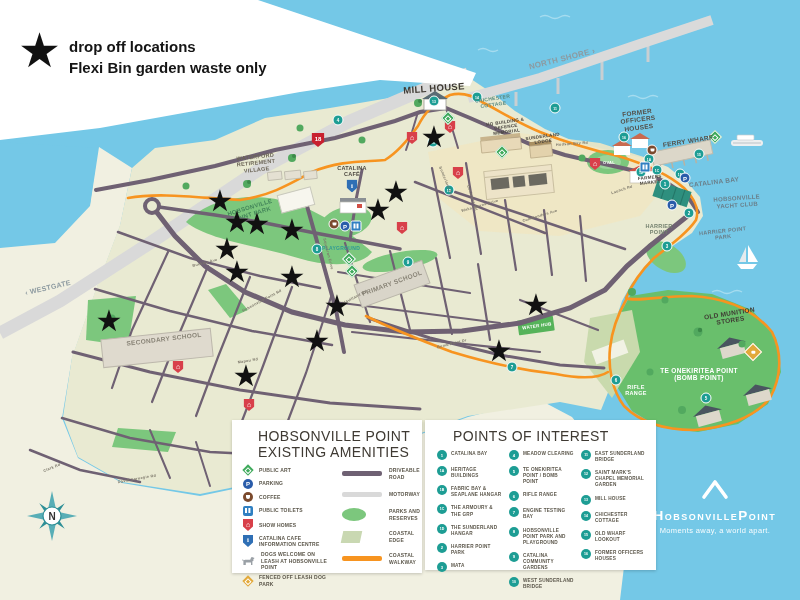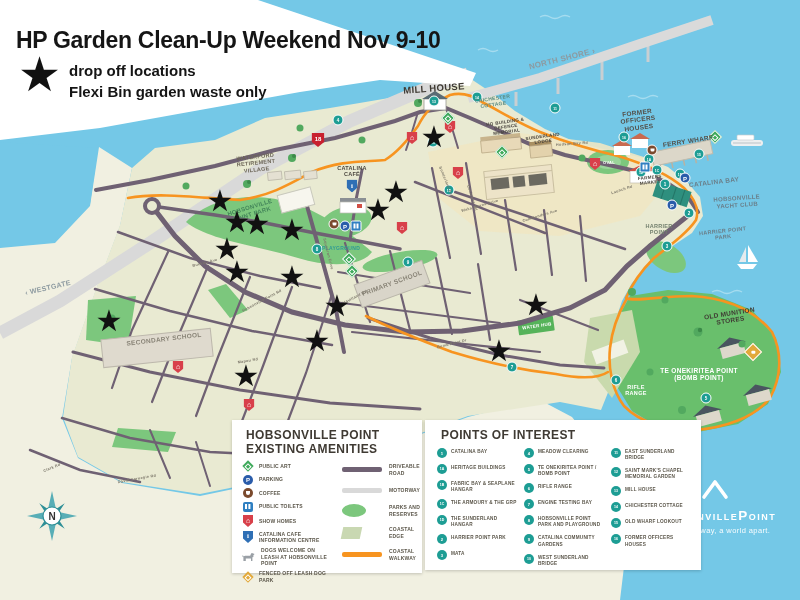--- a/index.html
+++ b/index.html
@@ -35,22 +35,22 @@
   .mk-info{width:11px;height:13px;background:#2F6FB5;clip-path:polygon(0 0,100% 0,100% 62%,50% 100%,0 62%);font-size:7px;font-family:"Liberation Serif",serif;padding-bottom:2px;box-sizing:border-box;}
   .mk-art{width:8px;height:8px;background:#3FAA5C;border:1px solid #fff;transform:translate(-50%,-50%) rotate(45deg);}
   .mk-art::after{content:"";width:3px;height:3px;border:1px solid #fff;}
   .mk-dogpark{width:11px;height:11px;background:#E2A93B;border:1px solid #fff;transform:translate(-50%,-50%) rotate(45deg);}
   .mk-dogpark::after{content:"";width:4px;height:3px;background:#fff;border-radius:1px;transform:rotate(-45deg);}
   .mk-highway{width:13px;height:14px;background:#C8202F;clip-path:polygon(0 0,100% 0,100% 62%,50% 100%,0 62%);font-size:6px;padding-bottom:2px;box-sizing:border-box;}
 
   
   .panel{position:absolute;background:#fff;box-shadow:0 1px 3px rgba(0,0,0,.2);z-index:30;box-sizing:border-box;}
   #amenities-panel{left:232px;top:420px;width:190px;height:153px;padding:8px 9px 6px 10px;}
-  #poi-panel{left:425px;top:420px;width:276px;height:150px;padding:8px 10px 6px 12px;}
-  .panel h2{margin:0 0 5px 4px;font-size:12px;font-weight:bold;color:#3F3A33;letter-spacing:.4px;}
+  #poi-panel{left:425px;top:420px;width:231px;height:150px;padding:8px 10px 6px 12px;}
+  .panel h2{margin:0 0 5px 16px;font-size:14px;font-weight:normal;color:#3F3A33;letter-spacing:.4px;}
   .lg-cols{display:flex;gap:8px;}
   .lg-col-left{flex:0 0 92px;display:flex;flex-direction:column;gap:3.5px;}
   .lg-col-right{flex:1;display:flex;flex-direction:column;gap:9px;padding-top:2px;}
   .lg-row{display:flex;align-items:center;gap:5px;min-height:10px;}
   .lg-label{font-size:5px;font-weight:bold;color:#5B564A;letter-spacing:.2px;line-height:1.3;}
   .lg-icon{flex:0 0 12px;display:flex;align-items:center;justify-content:center;}
   .lg-circle{width:10px;height:10px;border-radius:50%;display:flex;align-items:center;justify-content:center;color:#fff;font-size:6px;font-weight:bold;}
   .lg-circle.coffee::after{content:"";width:4.5px;height:3.5px;background:#fff;border-radius:0 0 2px 2px;}
   .lg-square{width:10px;height:10px;border-radius:2px;background:#2F7FC1;display:flex;align-items:center;justify-content:center;}
   .lg-square::after{content:"";width:1.8px;height:5px;background:#fff;box-shadow:3.4px 0 0 #fff;margin-left:-3.4px;}
@@ -413,21 +413,20 @@
       <div class="map-star" style="left: 292px; top: 279px;">★</div>
       <div class="map-star" style="left: 337px; top: 308px;">★</div>
       <div class="map-star" style="left: 109px; top: 323px;">★</div>
       <div class="map-star" style="left: 317px; top: 343px;">★</div>
       <div class="map-star" style="left: 246px; top: 378px;">★</div>
       <div class="map-star" style="left: 536px; top: 307px;">★</div>
       <div class="map-star" style="left: 499px; top: 353px;">★</div>
     </div>
 
   <div id="title-block">
-    <h1>HP Garden Clean-Up Weekend Nov 9-10</h1>
     <div class="subtitle-row">
       <span class="big-star">★</span>
       <div class="subtitle">
         <div>drop off locations</div>
         <div>Flexi Bin garden waste only</div>
       </div>
     </div>
   </div>
 
   <div class="panel" id="amenities-panel">

